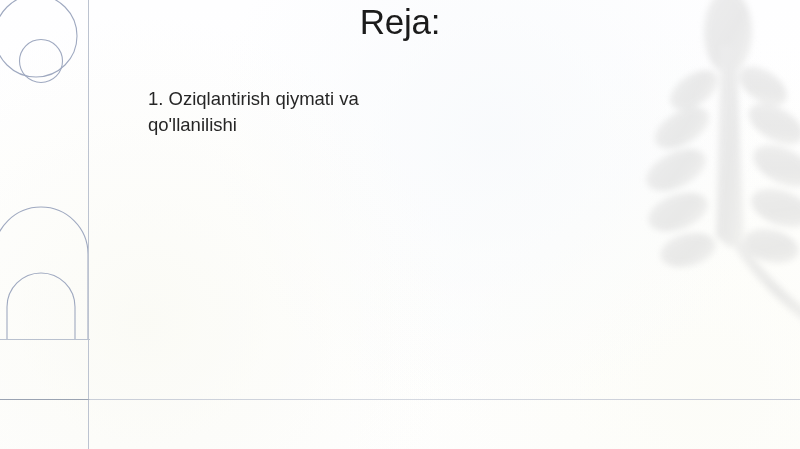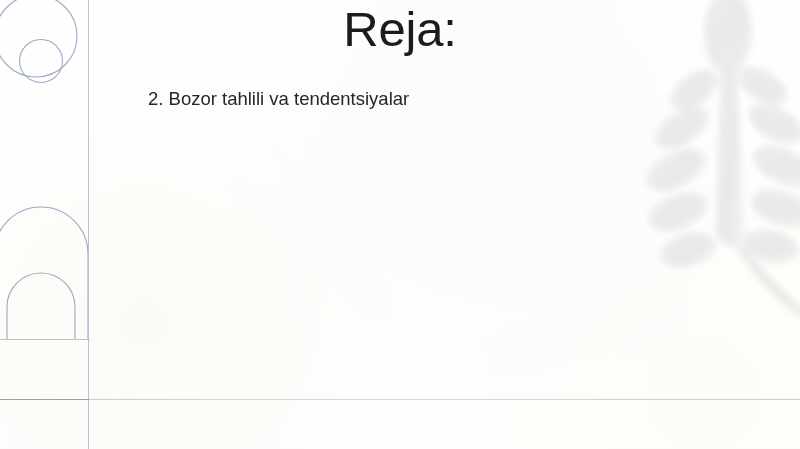--- a/index.html
+++ b/index.html
@@ -85,21 +85,21 @@
     pointer-events: none;
   }
 
   
   .title {
     position: absolute;
     left: 0;
     top: 4px;
     width: 800px;
     text-align: center;
-    font-size: 49px;
+    font-size: 35px;
     font-weight: 400;
     line-height: 1.05;
     color: #1b1b1b;
     letter-spacing: -0.2px;
   }
 
   .agenda {
     position: absolute;
     left: 148px;
     top: 86px;
@@ -170,16 +170,17 @@
     </g>
   </svg>
 
   <div class="rule-short"></div>
   <div class="rule-vert"></div>
   <div class="rule-long"></div>
 
   <div class="title">Reja:</div>
 
   <div class="agenda">
-    <div class="agenda-item">2. Bozor tahlili va tendentsiyalar</div>
+    <div class="agenda-item">1. Oziqlantirish qiymati va
+qo'llanilishi</div>
   </div>
 
 </div>
 
 </body></html>

